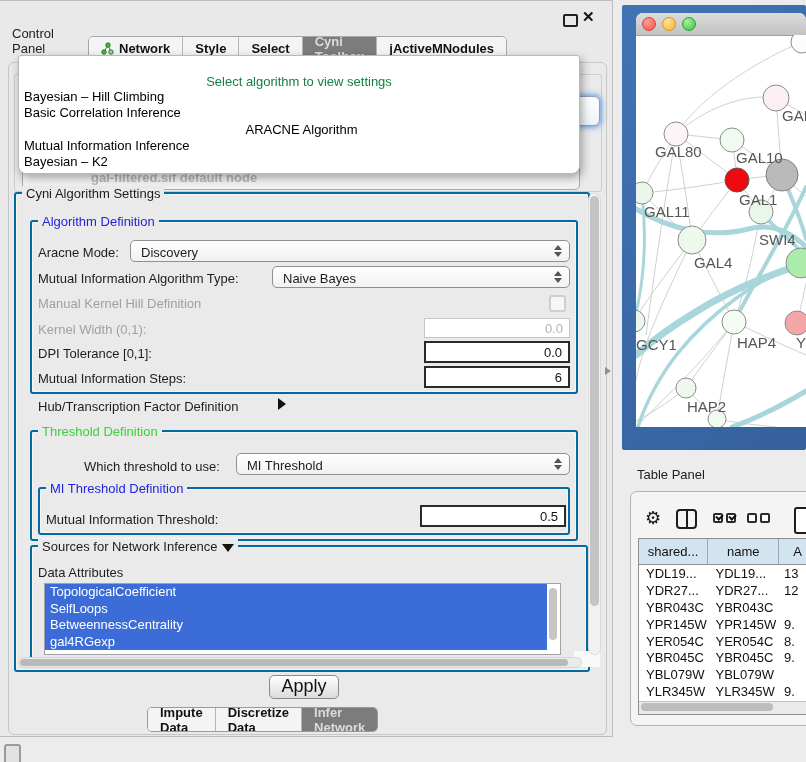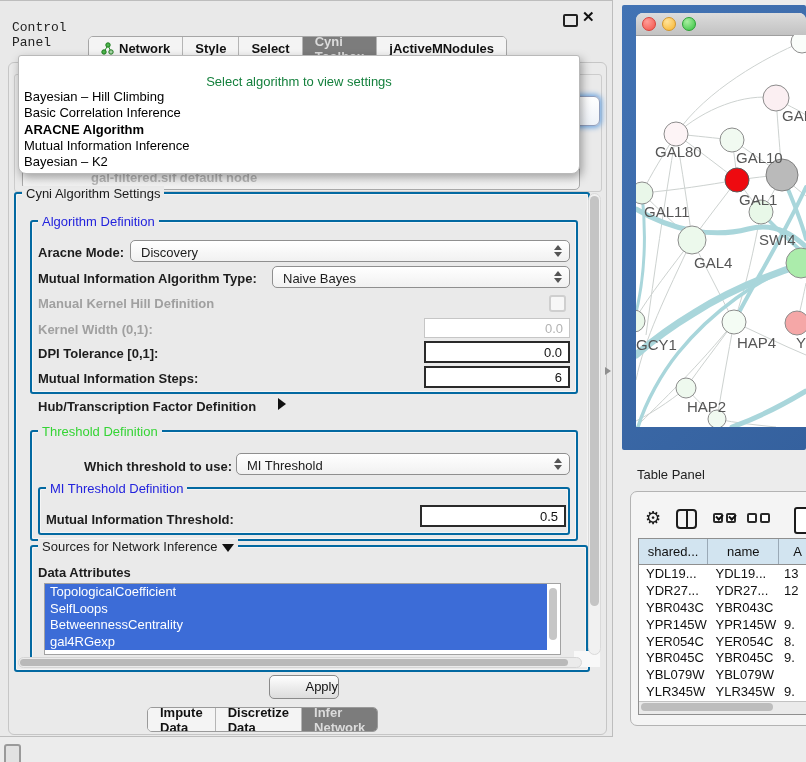--- a/index.html
+++ b/index.html
@@ -3,21 +3,21 @@
 <meta charset="utf-8">
 <style>
   html,body{margin:0;padding:0;}
   #app{position:relative;width:806px;height:762px;overflow:hidden;background:#ececec;
        font-family:"Liberation Sans",sans-serif;color:#1c1c1c;}
   .abs{position:absolute;}
   .grp{position:absolute;left:0;top:0;width:0;height:0;overflow:visible;}
 
   
   #cp-win{left:0;top:4;width:613px;height:737px;background:#e9e9e9;border:1px solid #bdbdbd;border-left:none;box-sizing:border-box;}
-  #cp-title{left:12px;top:20px;font-size:13px;color:#222;font-family:Liberation Mono, monospace;}
+  #cp-title{left:12px;top:26px;font-size:13px;color:#222;}
   #float-btn{left:563px;top:14px;width:11px;height:9px;border:2px solid #222;border-radius:2px;background:transparent;}
   #close-btn{left:582px;top:8px;font-size:15px;font-weight:bold;color:#111;}
 
   
   #top-tabs{left:88px;top:36px;height:23px;display:flex;align-items:stretch;border:1px solid #a6a6a6;border-radius:5px 5px 0 0;background:#f4f4f4;overflow:hidden;}
   .tab{display:flex;align-items:center;gap:5px;padding:0 12px;font-size:13px;font-weight:bold;color:#111;border-right:1px solid #b5b5b5;background:#f4f4f4;}
   .tab:last-child{border-right:none;}
   .tab.sel{background:#7c7c7c;color:#dcdcdc;}
   .net-ico{width:13px;height:13px;display:inline-block;}
 
@@ -27,28 +27,28 @@
   
   #hid-fs{left:14px;top:74px;width:586px;height:116px;border:1px solid #cccccc;border-radius:3px;}
   #hid-combo-stub{left:552px;top:96px;width:46px;height:28px;border:1px solid #8f9dbb;border-radius:6px;background:linear-gradient(#fff,#eef2f8);box-shadow:0 0 5px 2px #77aae0;}
   #hid-combo{left:22px;top:164px;width:556px;height:24px;background:linear-gradient(#fff,#f0f0f0);border:1px solid #a9a9a9;border-radius:5px;font-weight:bold;}
   #hid-combo span{position:absolute;left:68px;top:5px;font-size:13px;color:#b9b9b9;white-space:nowrap;}
 
   
   #algo-popup{left:18px;top:55px;width:560px;height:117px;background:#fff;border:1px solid #b9b9b9;border-radius:3px 3px 8px 8px;box-shadow:2px 4px 10px rgba(0,0,0,.35);z-index:30;overflow:hidden;}
   #algo-hint{width:100%;text-align:center;font-size:13px;color:#15803d;padding-top:18px;height:15px;}
   .algo-item{height:16.3px;line-height:16.3px;padding-left:5px;font-size:13px;color:#000;white-space:nowrap;}
-  .algo-item.sel{font-weight:bold;}
+  .algo-item.sel{font-weight:normal;text-align:center;}
 
   
   .fs{position:absolute;border:2px solid #0369a1;border-radius:3px;box-shadow:inset 0 0 0 1px rgba(255,255,255,.5);}
   .fs-legend{position:absolute;top:-8px;background:#eaeaea;padding:0 4px;font-size:13px;white-space:nowrap;}
   .lg-black{color:#1c1c1c;} .lg-blue{color:#2323dd;} .lg-green{color:#35d435;}
 
-  .lbl{position:absolute;font-size:13px;font-weight:bold;color:#1d1d1d;white-space:nowrap;}
+  .lbl{position:absolute;font-size:13px;font-weight:normal;color:#1d1d1d;white-space:nowrap;}
   .lbl.dis{color:#a0a0a0;}
 
   .combo{position:absolute;background:linear-gradient(#ffffff,#f1f1f1);border:1px solid #8f8f8f;border-radius:5px;box-sizing:border-box;height:22px;font-size:13px;}
   .combo .cval{position:absolute;left:10px;top:4px;white-space:nowrap;}
   .spin{position:absolute;right:7px;top:4px;display:flex;flex-direction:column;align-items:center;gap:2px;}
   .spin .up{width:0;height:0;border-left:4px solid transparent;border-right:4px solid transparent;border-bottom:5px solid #555;}
   .spin .dn{width:0;height:0;border-left:4px solid transparent;border-right:4px solid transparent;border-top:5px solid #555;}
 
   .inp{position:absolute;background:#fff;font-size:13px;font-family:"Liberation Sans",sans-serif;text-align:right;padding:0 6px;box-sizing:border-box;height:22px;color:#111;}
   .inp.strong{border:2px solid #2a2a2a;}
@@ -65,21 +65,21 @@
   #set-hscroll{left:18px;top:657px;width:564px;height:11px;background:#ebebeb;border:1px solid #d6d6d6;border-radius:6px;box-sizing:border-box;}
   #set-hthumb{left:20px;top:659px;width:548px;height:7px;background:#b9b9b9;border-radius:4px;}
   #scroll-corner{left:574px;top:651px;width:26px;height:16px;background:#f8f8f8;}
 
   
   #attr-list{left:44px;top:583px;width:517px;height:72px;background:#fff;border:1px solid #a2a2a2;box-sizing:border-box;overflow:hidden;}
   .attr-item{height:16.5px;line-height:16.5px;padding-left:5px;font-size:13px;color:#fff;background:#3c6cd7;width:497px;}
   #attr-vscroll{left:547px;top:585px;width:11px;height:68px;background:#fff;}
   #attr-vthumb{left:549px;top:588px;width:8px;height:52px;background:#c6c6c6;border-radius:4px;}
 
-  #apply-btn{left:269px;top:675px;width:68px;height:22px;border:1px solid #8a8a8a;border-radius:5px;background:linear-gradient(#fefefe,#dcdcdc);font-size:13px;text-align:right;line-height:21px;color:#111;}
+  #apply-btn{left:269px;top:675px;width:68px;height:22px;border:1px solid #8a8a8a;border-radius:5px;background:linear-gradient(#fefefe,#dcdcdc);font-size:18px;text-align:center;line-height:21px;color:#111;}
 
   #bot-tabs{left:147px;top:707px;height:23px;display:flex;border:1px solid #9a9a9a;border-radius:5px;background:#f4f4f4;overflow:hidden;}
 
   
   #sash-arrow{left:605px;top:367px;width:0;height:0;border-top:4px solid transparent;border-bottom:4px solid transparent;border-left:6px solid #8f8f8f;}
   #corner-icon{left:4px;top:744px;width:17px;height:24px;border:2px solid #9a9a9a;border-radius:3px;background:#e2e2e2;box-sizing:border-box;}
 
   
   #net-frame{left:622px;top:5px;width:184px;height:445px;background:linear-gradient(135deg,#4273b4,#35619e);border-radius:2px;}
   #mac-win{left:636px;top:13px;width:170px;height:414px;background:#fff;border-radius:7px 7px 0 0;overflow:hidden;}

